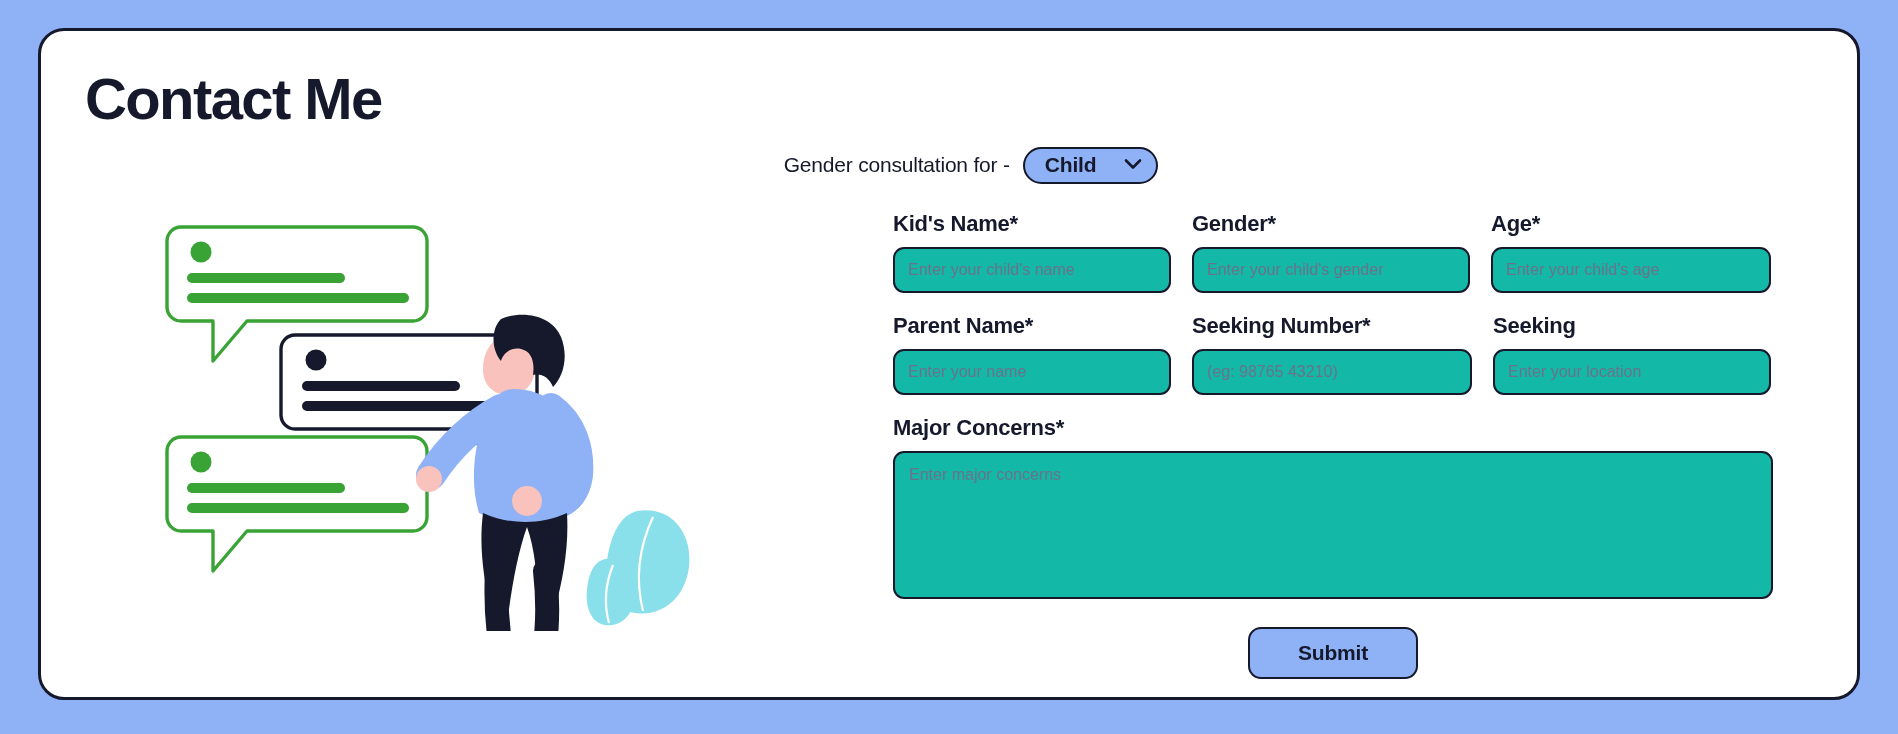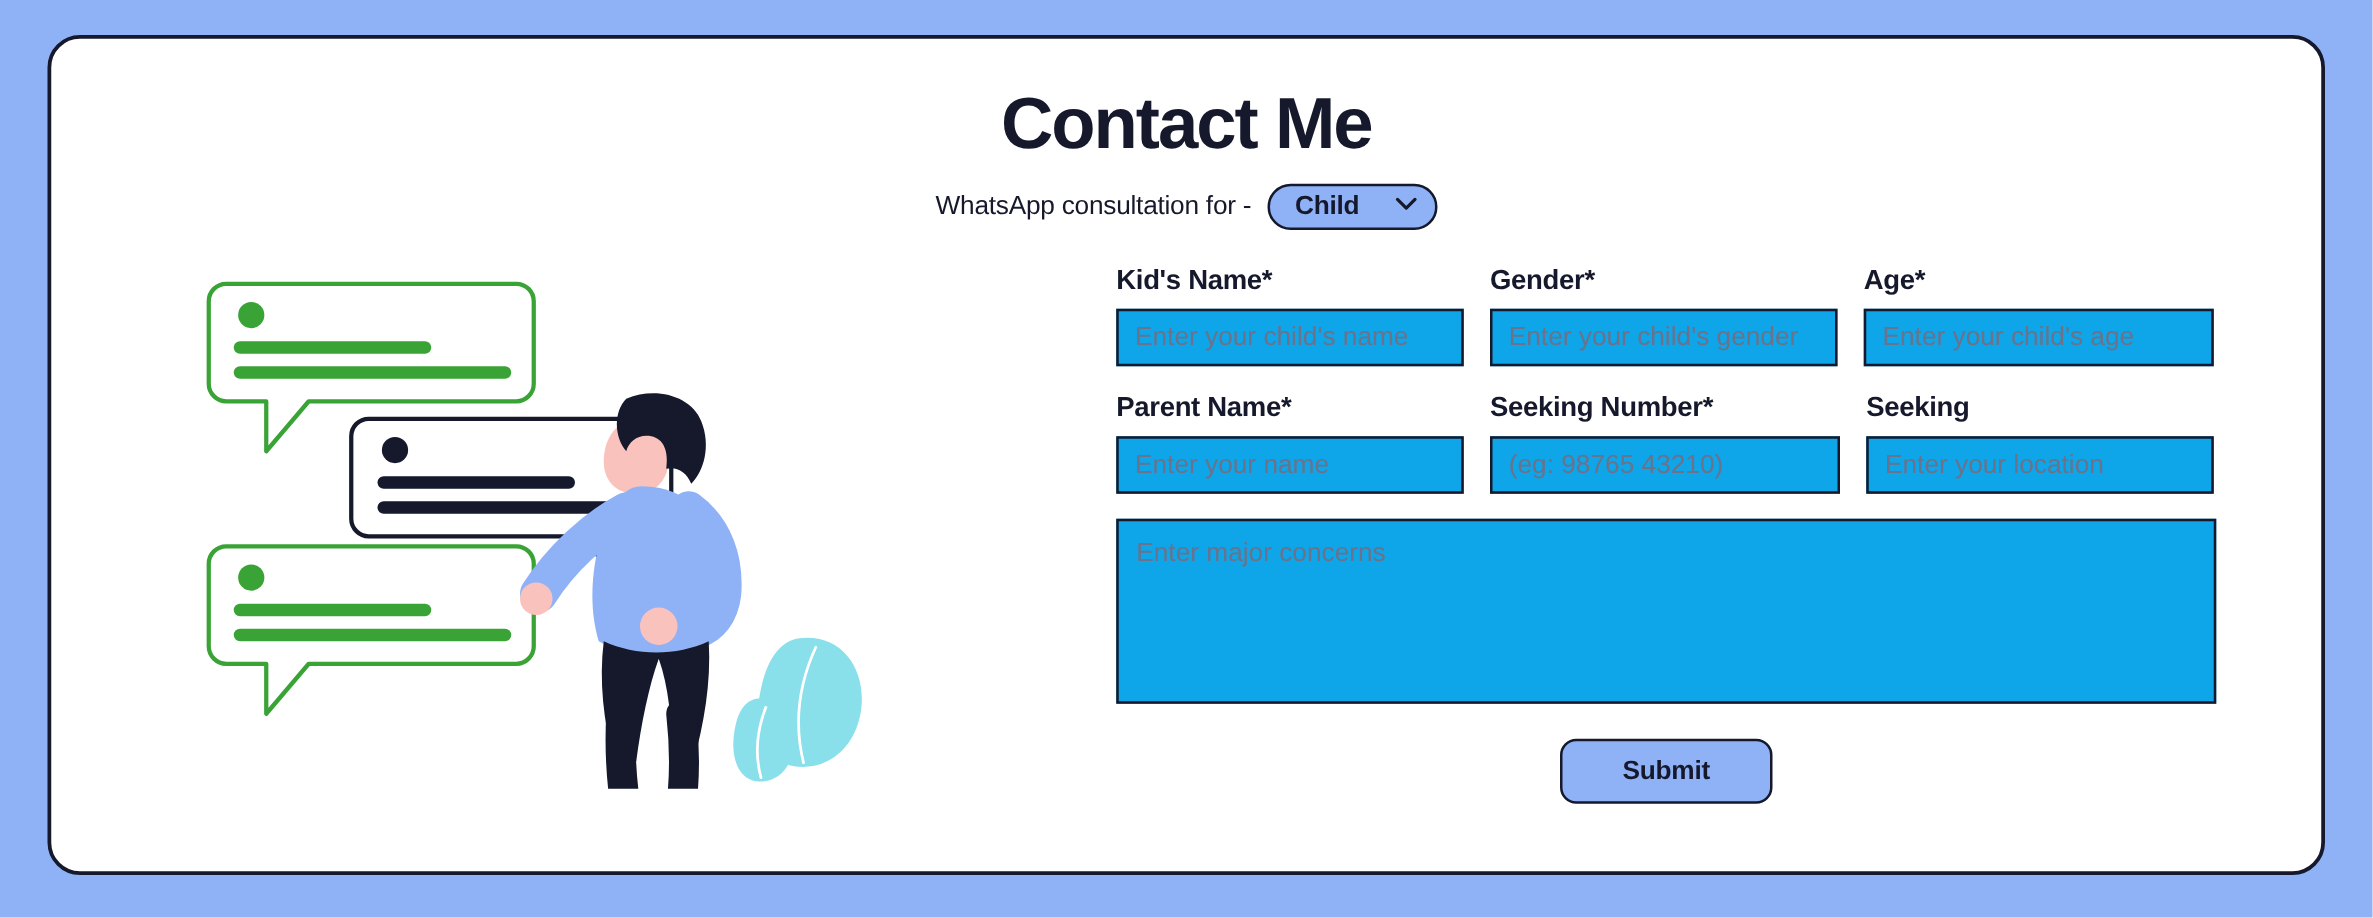--- a/index.html
+++ b/index.html
@@ -32,21 +32,22 @@
     border-radius: 26px;
     overflow: hidden;
   }
 
   
   .header {
     position: absolute;
     left: 0;
     right: 0;
     top: 38px;
-    text-align: center;
+    text-align: left;
+    padding-left: 44px;
   }
 
   .page-title {
     font-size: 58px;
     font-weight: 700;
     letter-spacing: -1.6px;
     color: #15192b;
     line-height: 1.05;
   }
 
@@ -122,25 +123,25 @@
     margin-bottom: 10px;
     white-space: nowrap;
   }
 
   .req { color: #15192b; }
 
   .text-input,
   .text-area {
     width: 100%;
     font-family: "Liberation Sans", sans-serif;
-    font-size: 21px;
-    color: #15192b;
-    background: #0ea5e9;
+    font-size: 16px;
+    color: #15192b;
+    background: #14b8a6;
     border: 2.2px solid #15192b;
-    border-radius: 0;
+    border-radius: 11px;
     outline: none;
   }
 
   .text-input {
     height: 46px;
     padding: 0 13px;
   }
 
   .text-area {
     height: 148px;
@@ -177,21 +178,21 @@
 </head>
 <body>
 
 <div class="page">
   <div class="card">
 
     <div class="header">
       <div class="page-title">Contact Me</div>
 
       <div class="subtitle-row">
-        <span class="subtitle-text">WhatsApp consultation for -</span>
+        <span class="subtitle-text">Gender consultation for -</span>
 
         <span class="pill-select">
           <span class="pill-select-label">Child</span>
           <span class="chevron">
             <svg width="18" height="12" viewBox="0 0 18 12" fill="none">
               <path d="M2 2.5 L9 9.5 L16 2.5" stroke="#15192b" stroke-width="2.6" stroke-linecap="round" stroke-linejoin="round"></path>
             </svg>
           </span>
         </span>
       </div>
@@ -308,20 +309,23 @@
         <div class="field last">
           <label class="field-label">
             <span>Seeking</span>
           </label>
           <input class="text-input" type="text" placeholder="Enter your location" style="">
         </div>
       </div>
 
       <div class="row">
         <div class="field full">
+          <label class="field-label">
+            <span>Major Concerns</span><span class="req">*</span>
+          </label>
           <textarea class="text-area" placeholder="Enter major concerns" style=""></textarea>
         </div>
       </div>
 
       <div class="submit-row">
         <button class="submit-button">Submit</button>
       </div>
     </div>
 
   </div>

